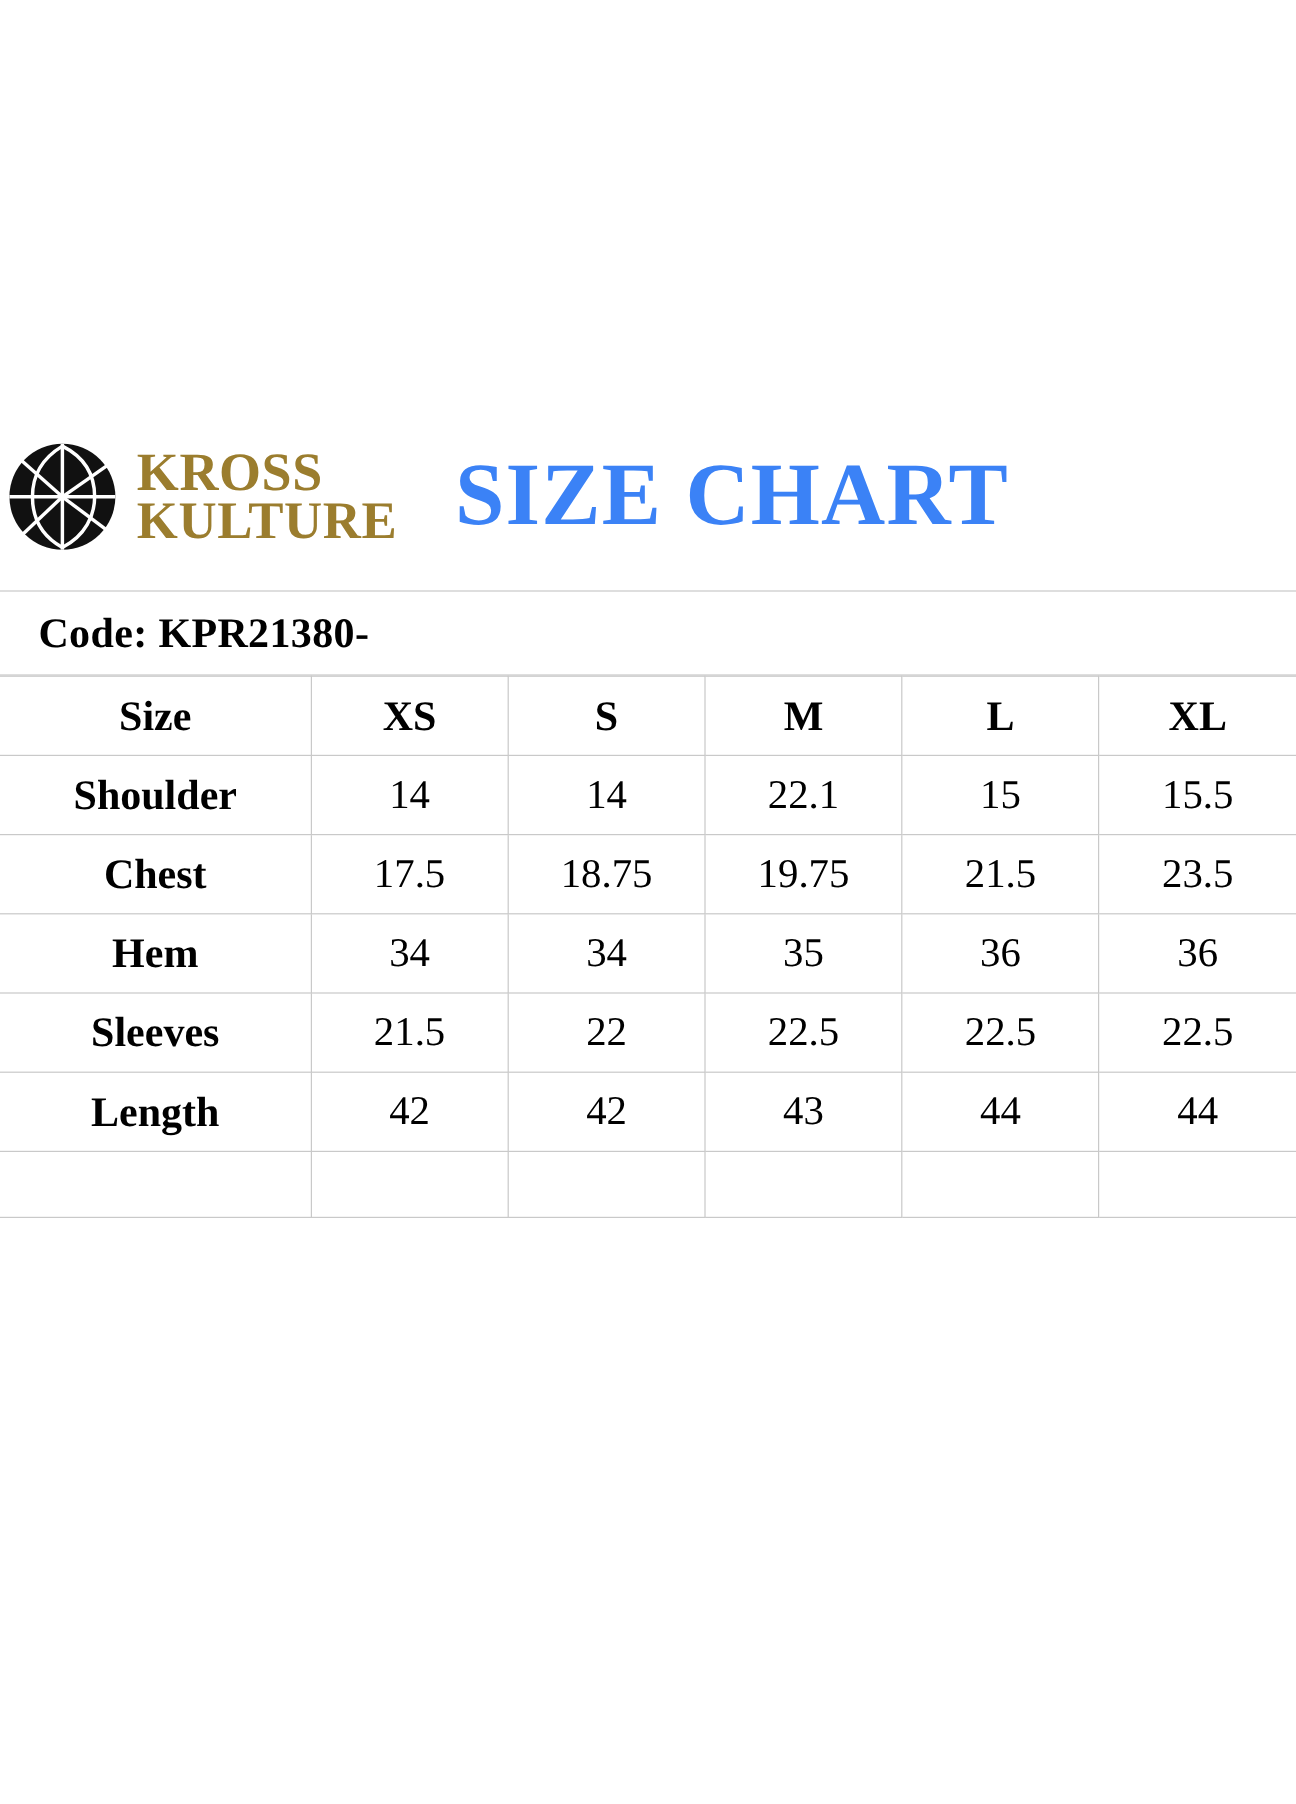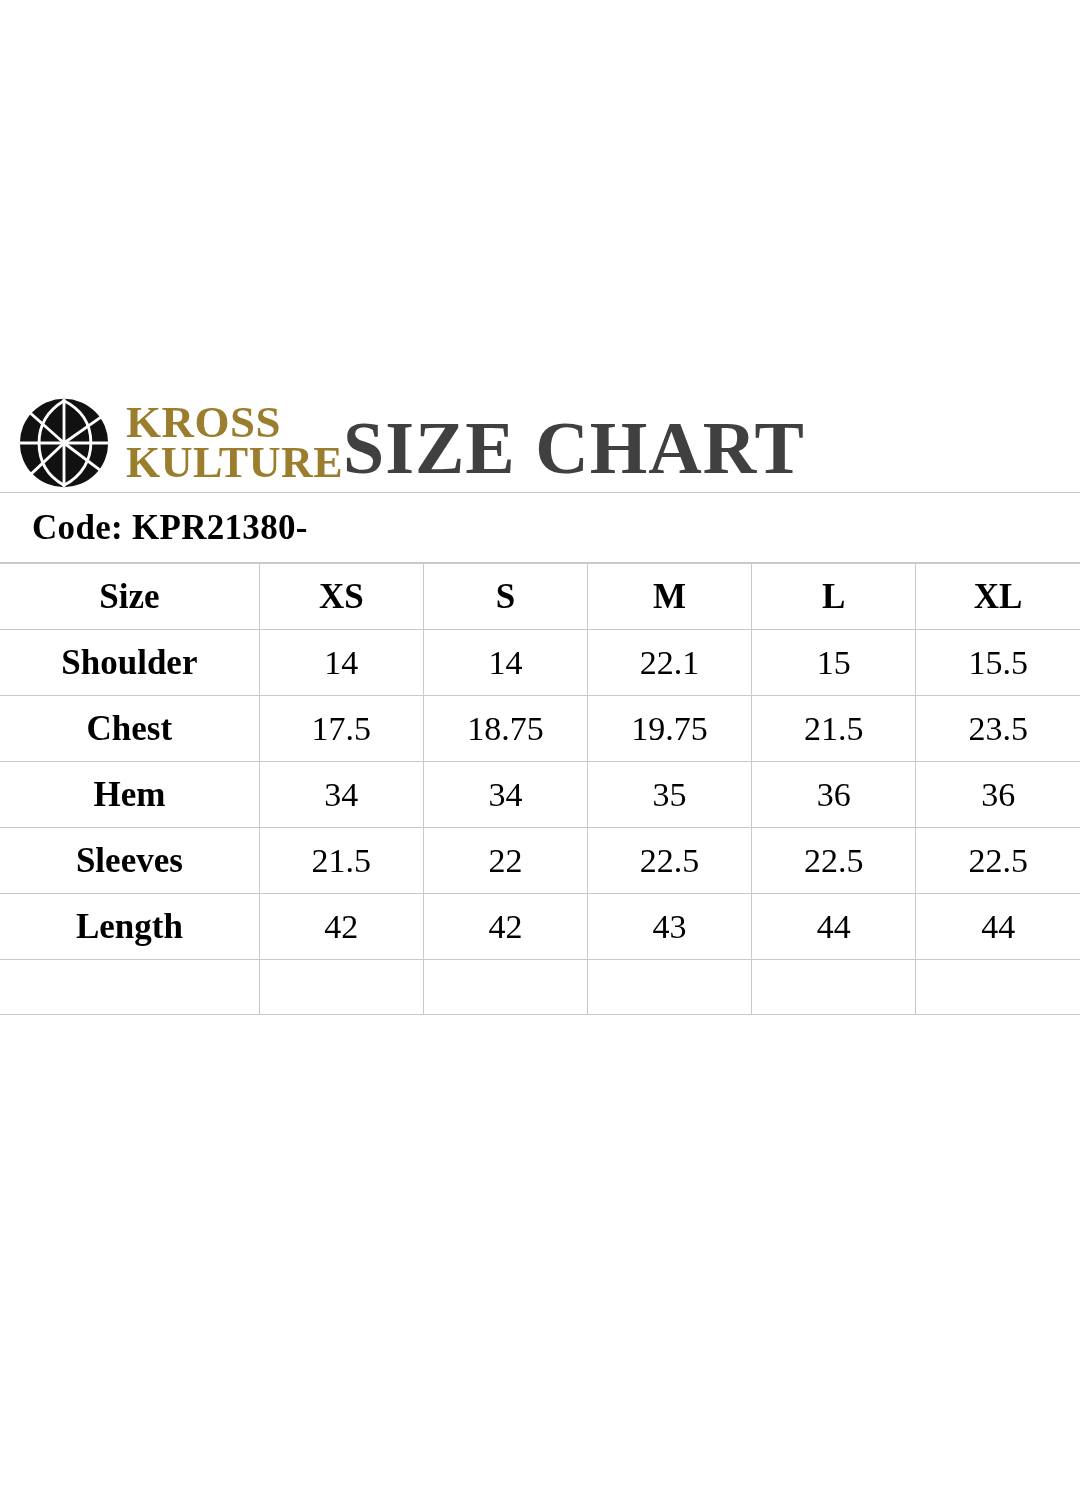--- a/index.html
+++ b/index.html
@@ -22,23 +22,23 @@
     width: 1080px;
     height: 1503px;
   }
   .header-inner {
     position: absolute;
     left: 0;
     top: 336px;
     width: 1080px;
     height: 155px;
     display: flex;
-    align-items: flex-end;
+    align-items: center;
     box-sizing: border-box;
-    padding-left: 16px;
+    padding-left: 4px;
   }
   .brand {
     display: flex;
     align-items: center;
     gap: 14px;
   }
   .brand-mark {
     width: 96px;
     height: 96px;
     flex: 0 0 auto;
@@ -58,21 +58,22 @@
     letter-spacing: 0.5px;
   }
   .brand-words .w2 {
     font-size: 44px;
   }
   .title {
     font-family: "Liberation Serif", serif;
     font-weight: bold;
     font-size: 74px;
     letter-spacing: 1px;
-    color: #404040;
+    margin-left: 48px;
+    color: #3b82f6;
     white-space: nowrap;
   }
   .rule {
     position: absolute;
     left: 0;
     top: 492px;
     width: 1080px;
     height: 1px;
     background: #c9c9c9;
   }

